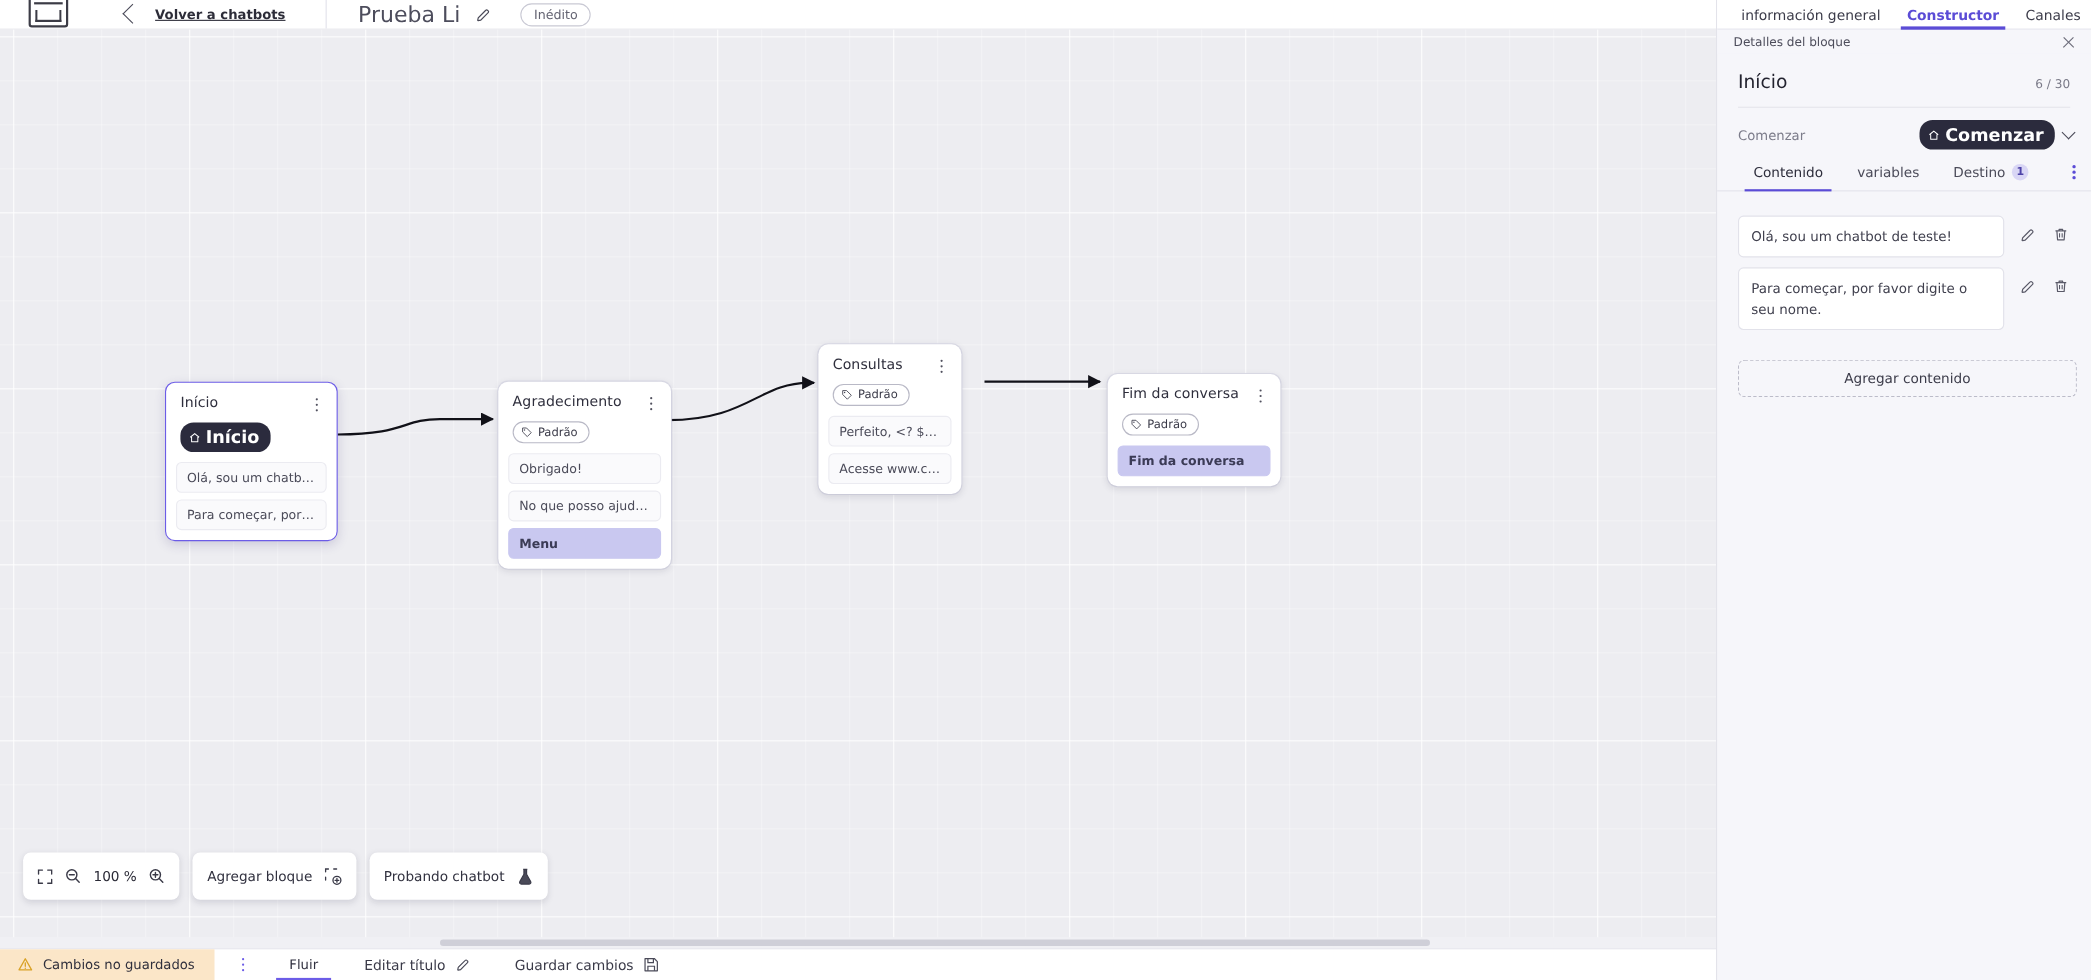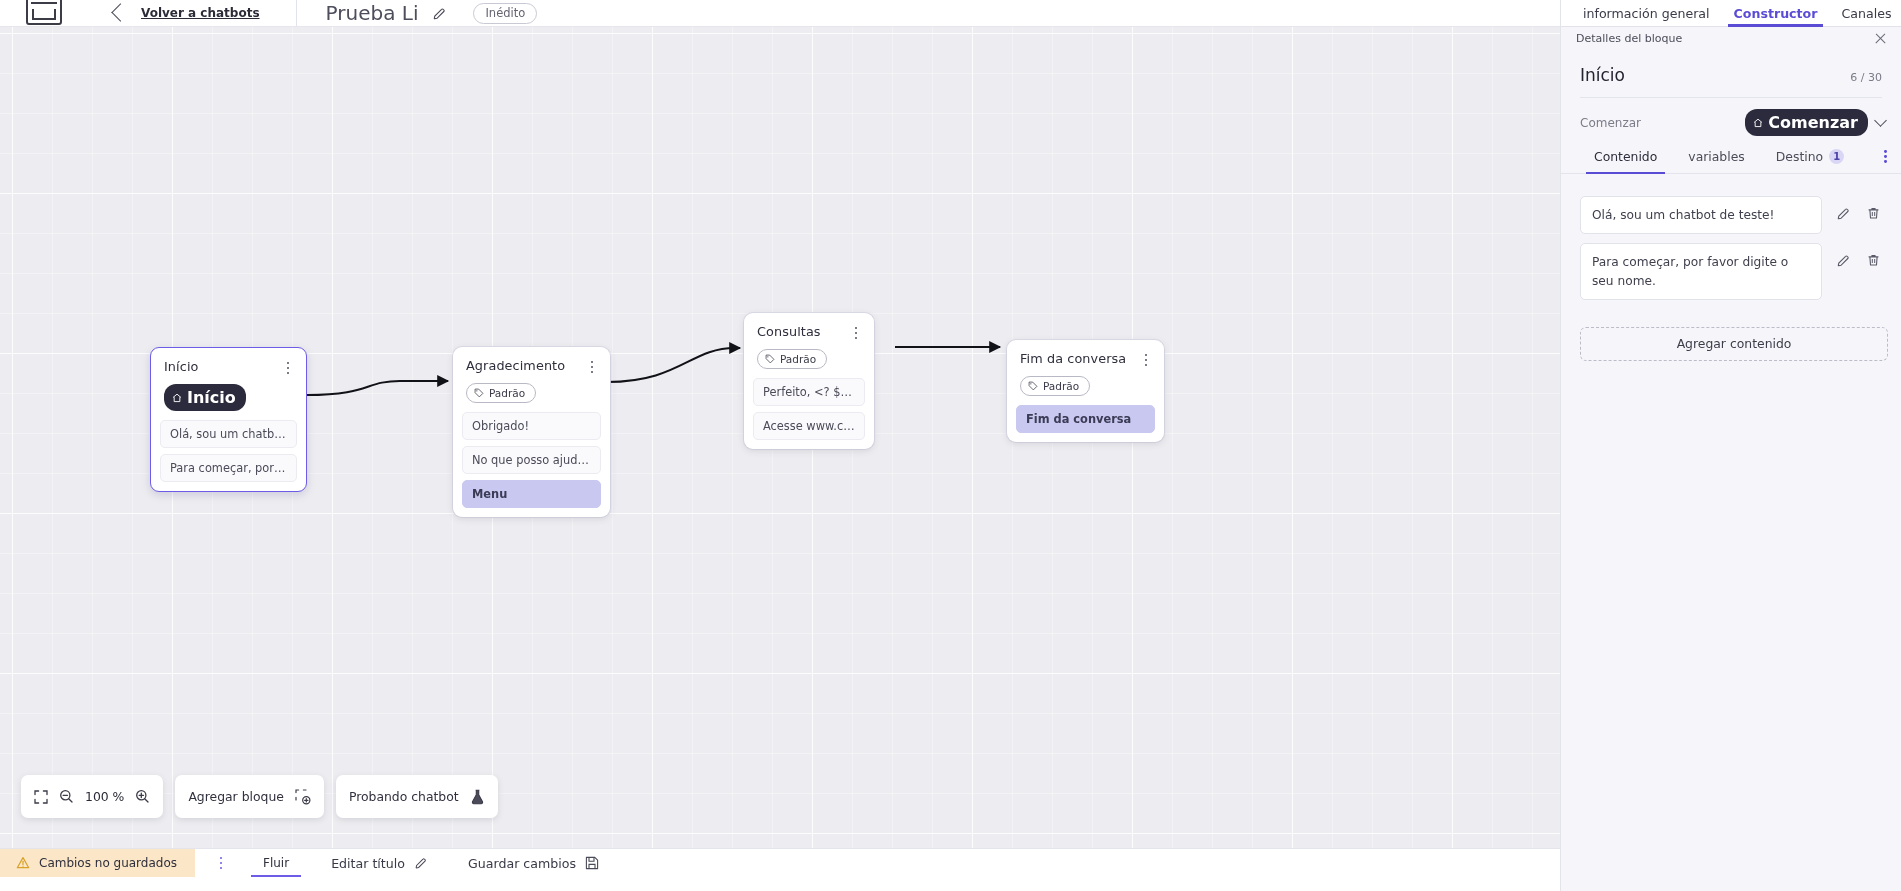--- a/index.html
+++ b/index.html
@@ -137,21 +137,21 @@
     position: absolute; left: 0; bottom: 0; width: 1560px; height: 10px;
     background: #f0f0f4;
   }
   .h-scroll .thumb {
     position: absolute; left: 400px; top: 2px; width: 900px; height: 6px;
     background: #cfcfd8; border-radius: 3px;
   }
 
   
   .bottombar {
-    position: absolute; left: 0; bottom: 14px; width: 1560px; height: 29px;
+    position: absolute; left: 0; bottom: 0; width: 1560px; height: 29px;
     background: #fff; border-top: 1px solid #e4e4ec;
     display: flex; align-items: stretch;
   }
   .unsaved {
     background: #fbe6c8; display: flex; align-items: center; gap: 9px;
     padding: 0 18px 0 16px; font-size: 12px; color: #2f2f3c; white-space: nowrap;
   }
   .bb-kebab {
     width: 40px; display: flex; flex-direction: column; align-items: center;
     justify-content: center; gap: 2.5px; margin-left: 6px;

